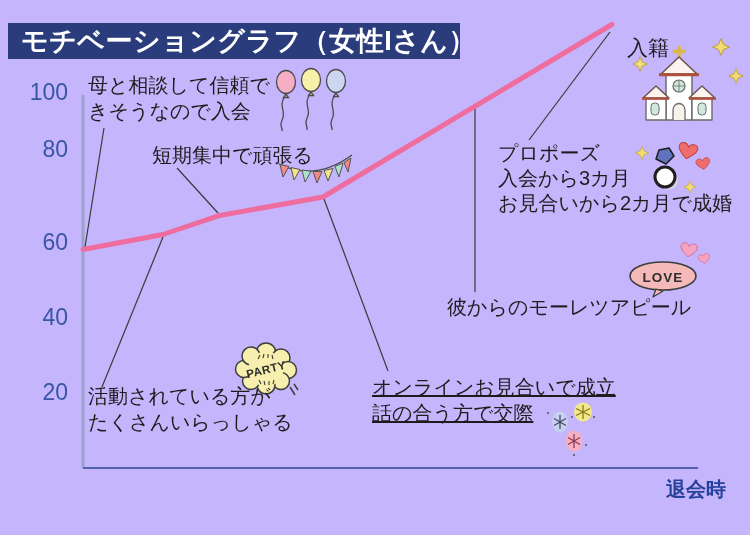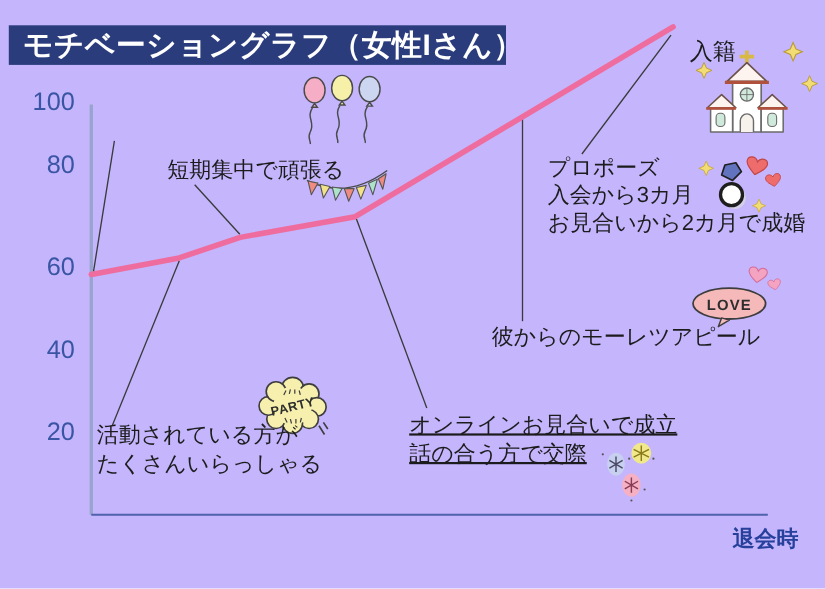--- a/index.html
+++ b/index.html
@@ -153,20 +153,22 @@
   </svg>
 
   <div id="y-ticks">
       <div class="ytick" style="top: 78px;">100</div>
       <div class="ytick" style="top: 135px;">80</div>
       <div class="ytick" style="top: 228px;">60</div>
       <div class="ytick" style="top: 303px;">40</div>
       <div class="ytick" style="top: 378px;">20</div>
     </div>
 
+  <div class="note" style="left:88px;top:72px;">母と相談して信頼で
+きそうなので入会</div>
   <div class="note" style="left:88px;top:383px;">活動されている方が
 たくさんいらっしゃる</div>
   <div class="note" style="left:152px;top:142px;">短期集中で頑張る</div>
   <div class="note" style="left:372px;top:374px;text-decoration:underline;">オンラインお見合いで成立
 話の合う方で交際</div>
   <div class="note" style="left:447px;top:294px;">彼からのモーレツアピール</div>
   <div class="note tight" style="left:498px;top:141px;">プロポーズ
 入会から3カ月
 お見合いから2カ月で成婚</div>
   <div class="note" style="left:627px;top:24px;font-size:21px;margin-top:11px;">入籍</div>

